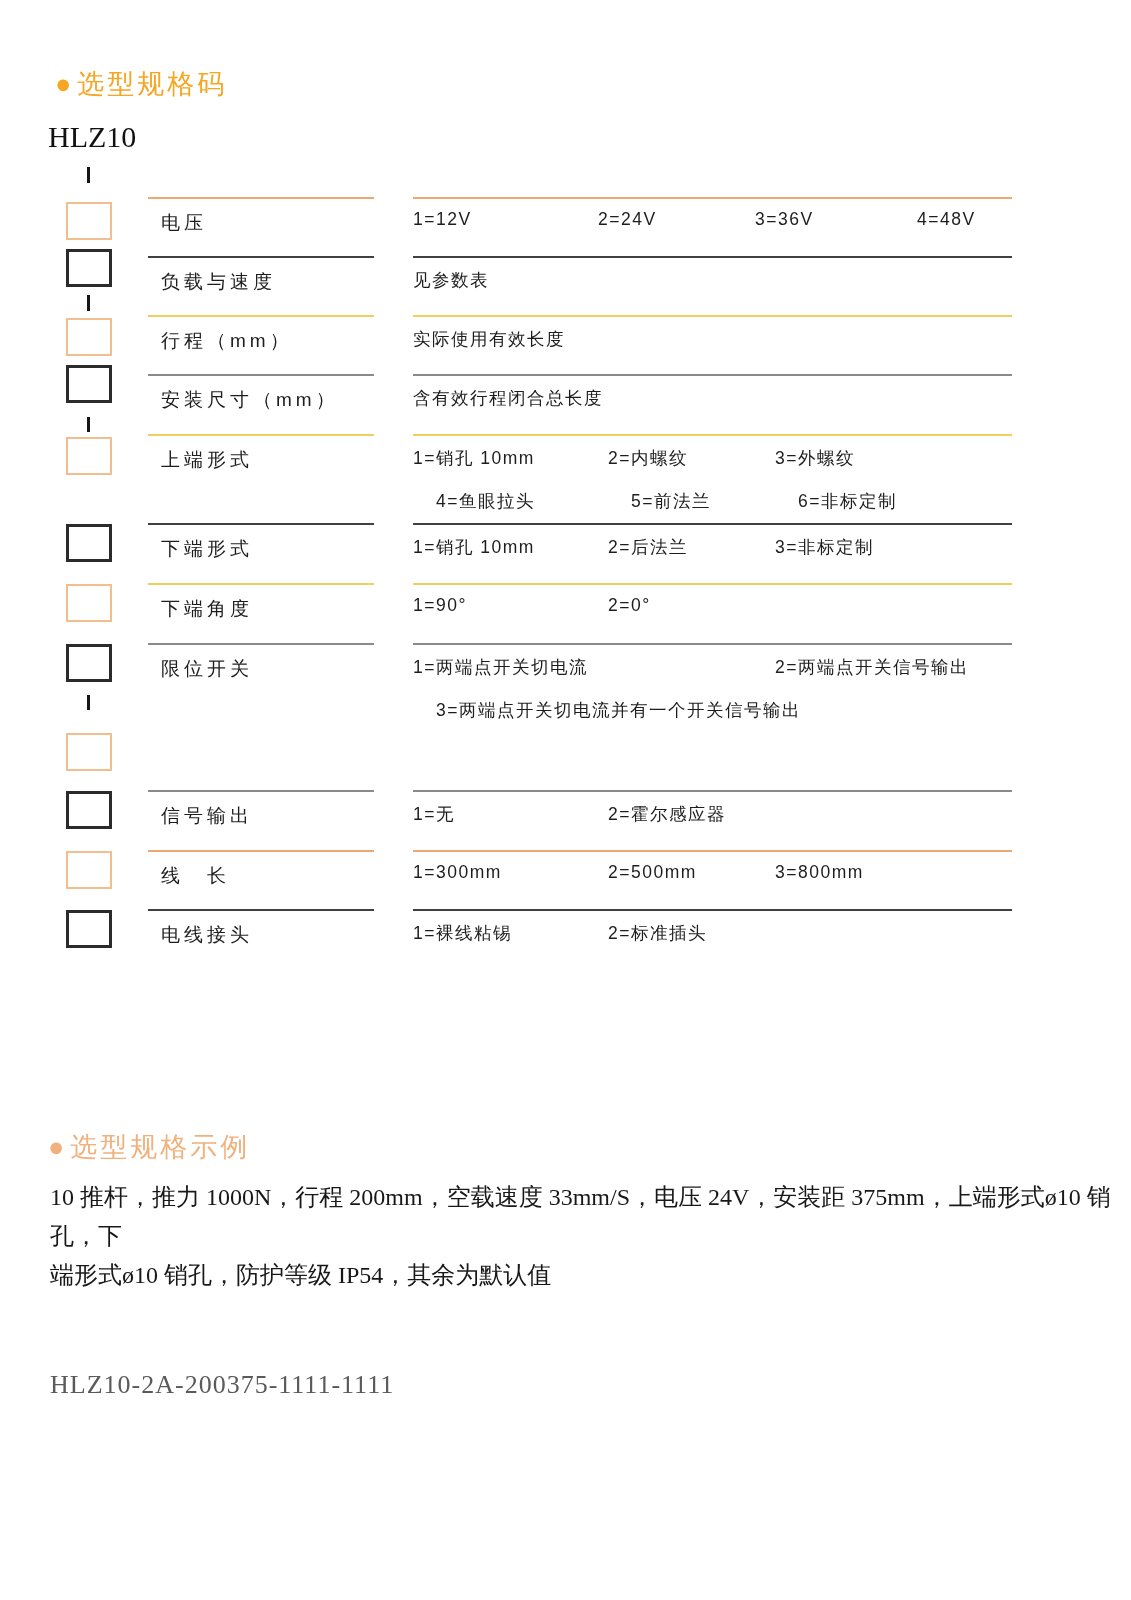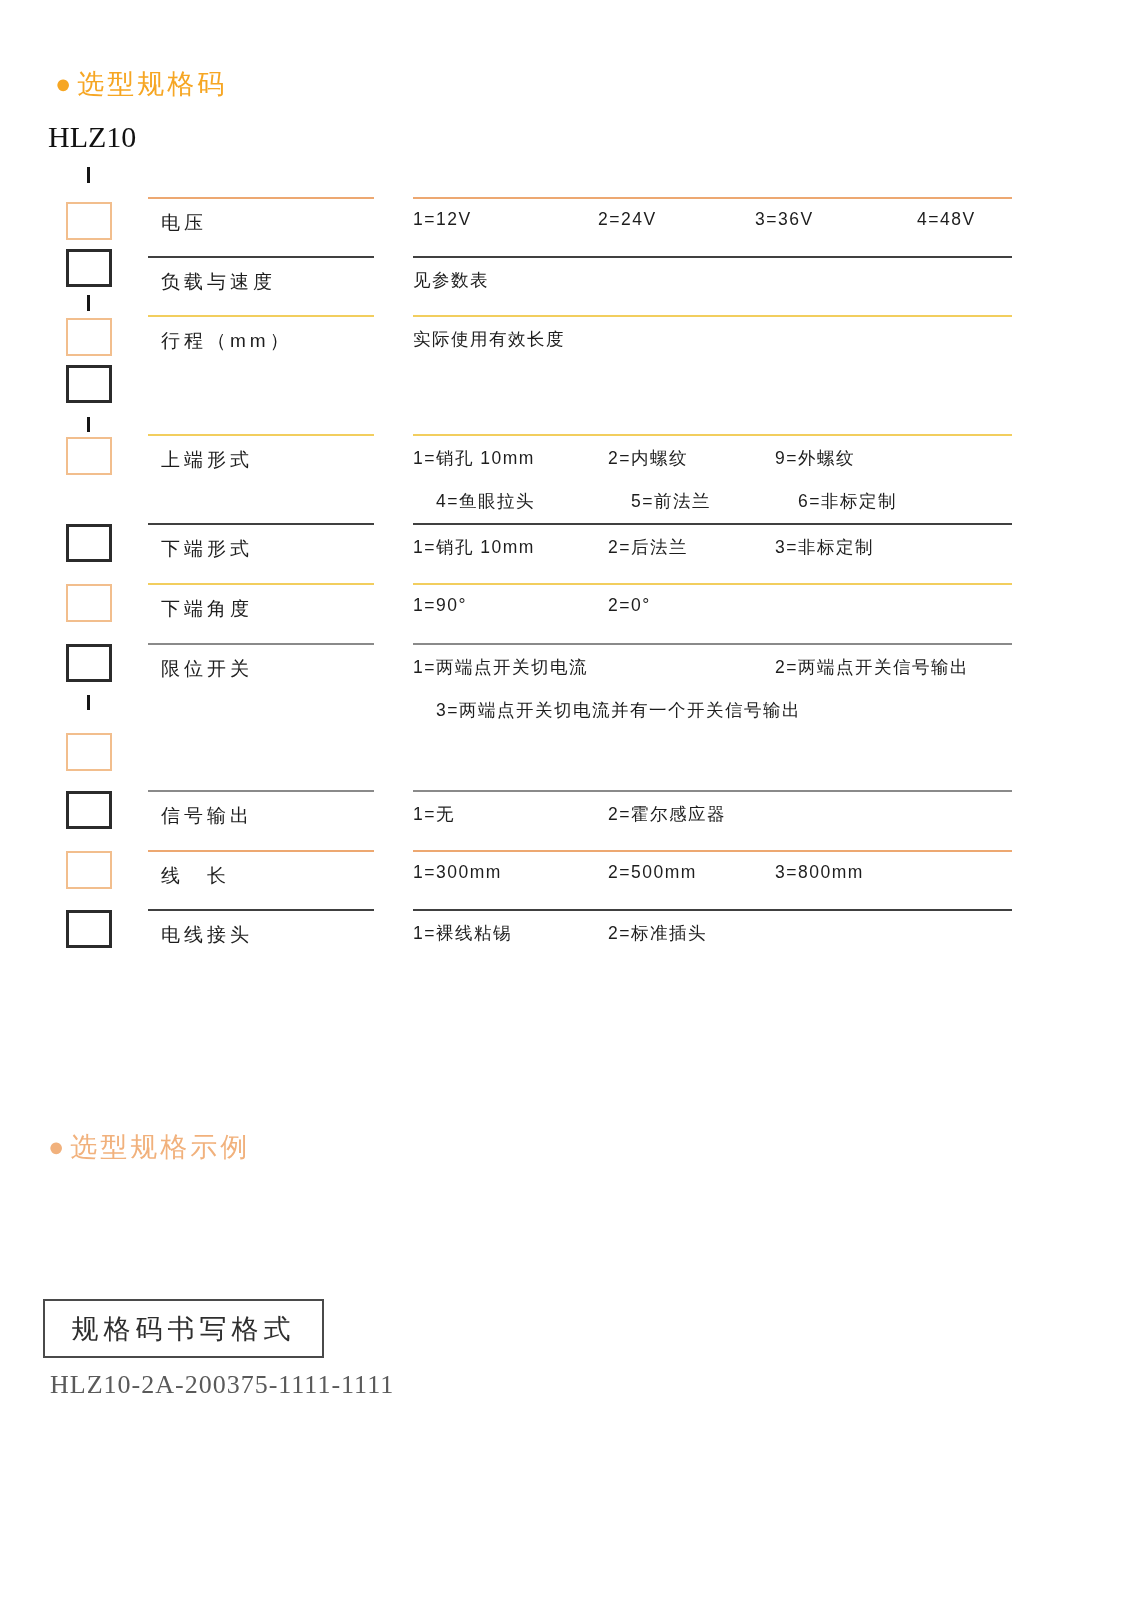--- a/index.html
+++ b/index.html
@@ -98,28 +98,34 @@
     <span class="opt l1 c1">见参数表</span>
   </div>
 
   <div class="row" style="top:315px;height:59px">
     <span class="lrule yellow"></span>
     <span class="orule yellow"></span>
     <span class="rlabel">行程（mm）</span>
     <span class="opt l1 c1">实际使用有效长度</span>
   </div>
 
+  <div class="row" style="top:374px;height:60px">
+    <span class="lrule gy"></span>
+    <span class="orule gy"></span>
+    <span class="rlabel">安装尺寸（mm）</span>
+    <span class="opt l1 c1">含有效行程闭合总长度</span>
+  </div>
 
   <div class="row" style="top:434px;height:89px">
     <span class="lrule yellow"></span>
     <span class="orule yellow"></span>
     <span class="rlabel">上端形式</span>
     <span class="opt l1 c1">1=销孔 10mm</span>
     <span class="opt l1 c2x">2=内螺纹</span>
-    <span class="opt l1 c3x">9=外螺纹</span>
+    <span class="opt l1 c3x">3=外螺纹</span>
     <span class="opt l2 c1">4=鱼眼拉头</span>
     <span class="opt l2 c2x">5=前法兰</span>
     <span class="opt l2 c3x">6=非标定制</span>
   </div>
 
   <div class="row" style="top:523px;height:60px">
     <span class="lrule dk"></span>
     <span class="orule dk"></span>
     <span class="rlabel">下端形式</span>
     <span class="opt l1 c1">1=销孔 10mm</span>
@@ -168,20 +174,21 @@
     <span class="rlabel">电线接头</span>
     <span class="opt l1 c1">1=裸线粘锡</span>
     <span class="opt l1 c2x">2=标准插头</span>
   </div>
 
   <div class="h2">
     <span class="bullet">●</span>
     <span>选型规格示例</span>
   </div>
 
+  <div class="example">
+    <div>10 推杆，推力 1000N，行程 200mm，空载速度 33mm/S，电压 24V，安装距 375mm，上端形式ø10 销孔，下</div>
+    <div>端形式ø10 销孔，防护等级 IP54，其余为默认值</div>
+  </div>
 
-  <div class="fbox">
-    <span>规格码书写格式</span>
-  </div>
 
   <div class="scode">HLZ10-2A-200375-1111-1111</div>
 
 </div>
 
 </body></html>

